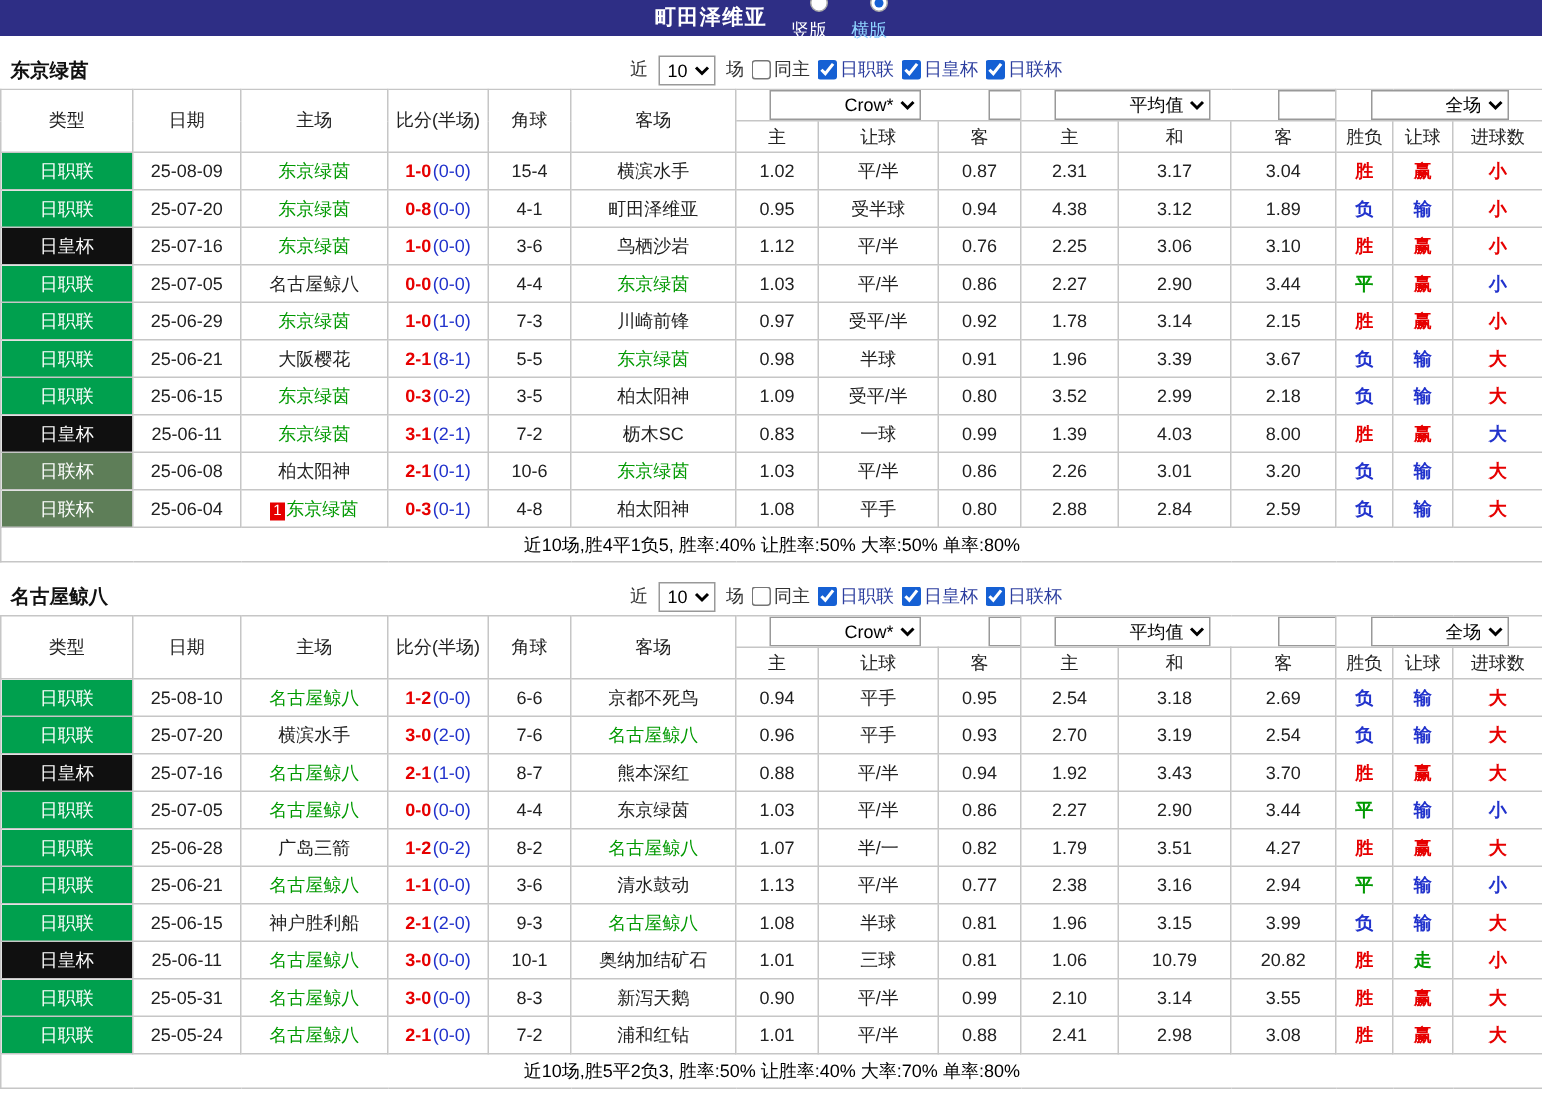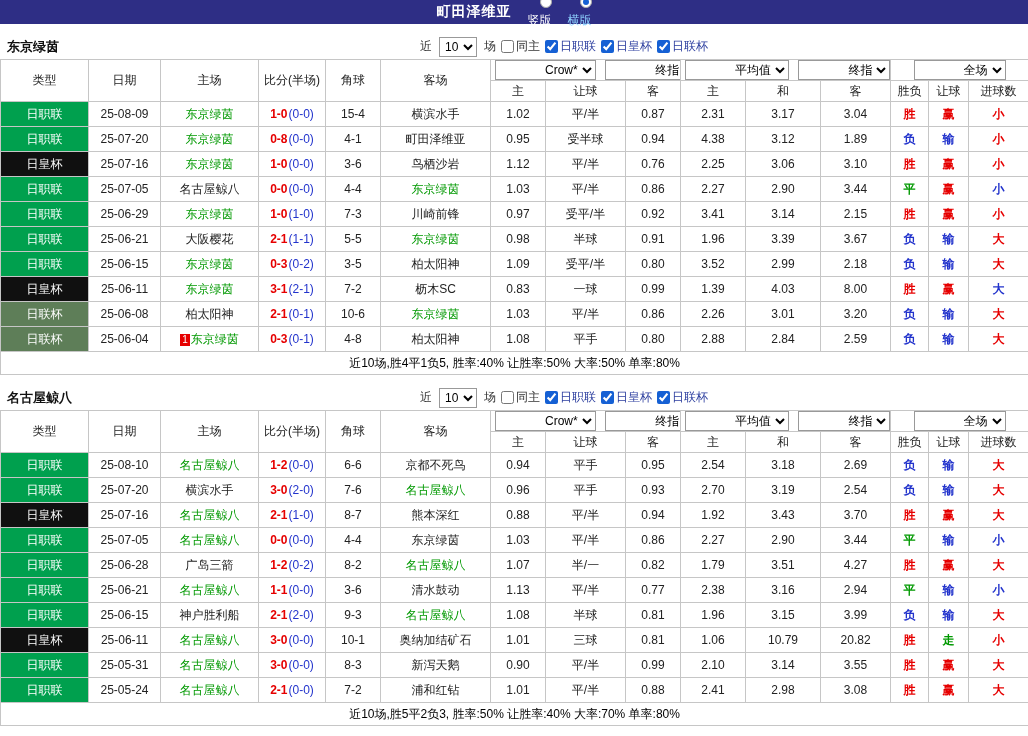--- a/index.html
+++ b/index.html
@@ -23,21 +23,21 @@
   .filters label{display:inline-flex;align-items:center;gap:1px;cursor:pointer;}
   .filters .lg-lbl{color:#2b3d9e;}
   .filters .sm-lbl{color:#333;}
   input[type=checkbox]{width:13px;height:13px;margin:0 1px 0 0;accent-color:#1560d4;}
   select{font-family:inherit;font-size:12px;height:20px;margin:0 2px;padding:0 1px;background:#fff;border:1px solid #999;}
 
   table.grid{width:1028px;border-collapse:collapse;table-layout:fixed;}
   .grid th,.grid td{border:1px solid #c6c6c6;text-align:center;padding:0 1px;white-space:nowrap;overflow:hidden;}
   .grid thead th{height:21px;background:#fff;font-weight:normal;color:#222;}
   .grid tbody td{height:25px;}
-  .grid .selcell select{margin:0 3px;padding-left:45px;}
+  .grid .selcell select{margin:0 21px;padding-left:45px;}
 
   .lg{color:#fff;}
   .lg-j1{background:#00a04e;}
   .lg-cup{background:#101010;}
   .lg-lc{background:#5e7e58;}
   .focus{color:#009900;}
   .ft{color:#e60000;font-weight:bold;}
   .ht{color:#2233cc;margin-left:1px;}
   .badge{display:inline-block;background:#e60000;color:#fff;font-size:10px;line-height:12px;padding:0 2px;margin-right:1px;}
   .rbold{font-weight:bold;}
@@ -209,32 +209,32 @@
           <tr>
             <td class="lg lg-j1">日职联</td>
             <td>25-06-29</td>
             <td><span class="focus">东京绿茵</span></td>
             <td><span class="ft">1-0</span><span class="ht">(1-0)</span></td>
             <td>7-3</td>
             <td><span>川崎前锋</span></td>
             <td>0.97</td>
             <td>受平/半</td>
             <td>0.92</td>
-            <td>3.41</td>
+            <td>1.78</td>
             <td>3.14</td>
             <td>2.15</td>
             <td class="rbold c-red">胜</td>
             <td class="rbold c-red">赢</td>
             <td class="rbold c-red">小</td>
           </tr>
           <tr>
             <td class="lg lg-j1">日职联</td>
             <td>25-06-21</td>
             <td><span>大阪樱花</span></td>
-            <td><span class="ft">2-1</span><span class="ht">(1-1)</span></td>
+            <td><span class="ft">2-1</span><span class="ht">(8-1)</span></td>
             <td>5-5</td>
             <td><span class="focus">东京绿茵</span></td>
             <td>0.98</td>
             <td>半球</td>
             <td>0.91</td>
             <td>1.96</td>
             <td>3.39</td>
             <td>3.67</td>
             <td class="rbold c-blue">负</td>
             <td class="rbold c-blue">输</td>

